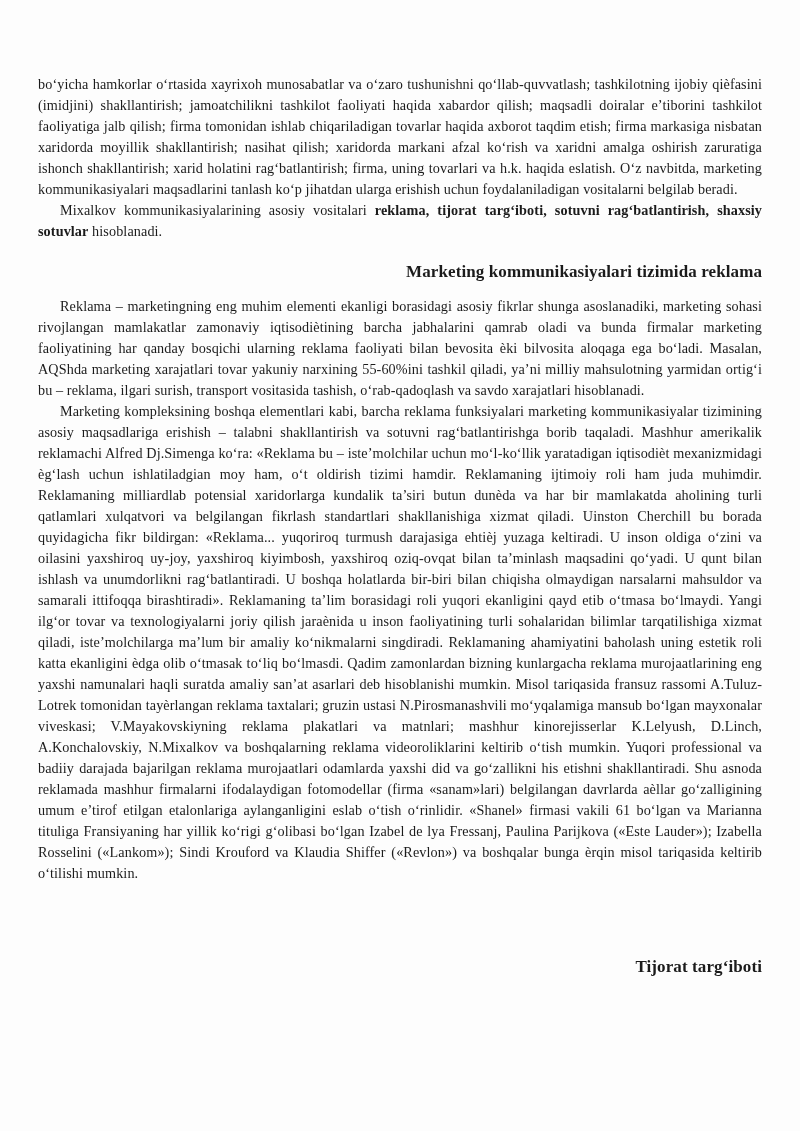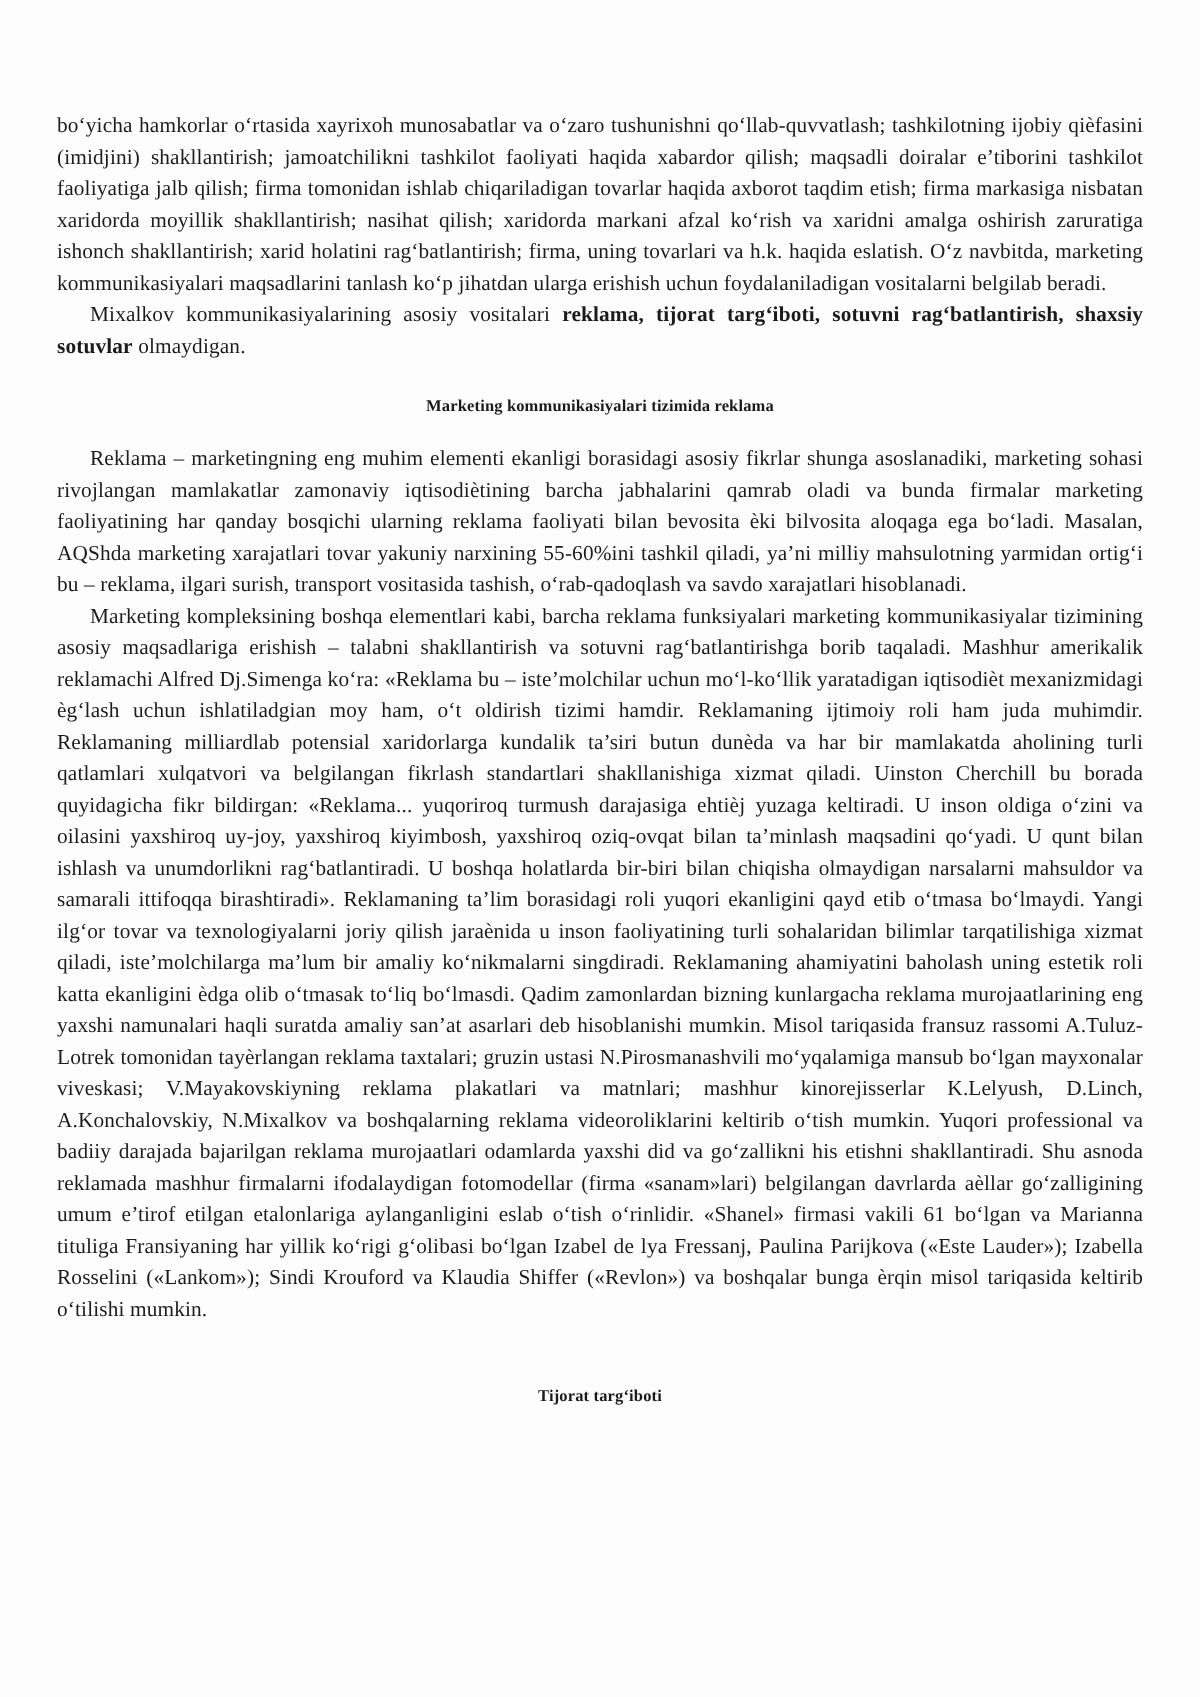--- a/index.html
+++ b/index.html
@@ -29,41 +29,41 @@
     text-align: justify;
     letter-spacing: 0.1px;
   }
   .para.indent {
     text-indent: 22px;
   }
   .bold-inline {
     font-weight: bold;
   }
   .heading {
-    font-size: 11px;
+    font-size: 17px;
     line-height: 21px;
     font-weight: bold;
-    text-align: center;
+    text-align: right;
     margin: 19px 0 14px 0;
     letter-spacing: 0.1px;
   }
   .heading.heading-tijorat {
-    margin-top: 37px;
+    margin-top: 72px;
     margin-bottom: 0;
   }
 </style>
 </head>
 <body>
 
 <div class="page">
   <div class="text-block">
 
     <p class="para">bo‘yicha hamkorlar o‘rtasida xayrixoh munosabatlar va o‘zaro tushunishni qo‘llab-quvvatlash;  tashkilotning ijobiy qièfasini (imidjini) shakllantirish;  jamoatchilikni tashkilot faoliyati haqida xabardor qilish;  maqsadli doiralar e’tiborini tashkilot faoliyatiga jalb qilish;  firma tomonidan ishlab chiqariladigan tovarlar haqida axborot taqdim etish;  firma markasiga nisbatan xaridorda moyillik shakllantirish;  nasihat qilish;  xaridorda markani afzal ko‘rish va xaridni amalga oshirish zaruratiga ishonch shakllantirish;  xarid holatini rag‘batlantirish;  firma, uning tovarlari va h.k. haqida eslatish. O‘z navbitda, marketing kommunikasiyalari maqsadlarini tanlash ko‘p jihatdan ularga erishish uchun foydalaniladigan vositalarni belgilab beradi.</p>
 
-    <p class="para indent"><span>Mixalkov kommunikasiyalarining asosiy vositalari </span><span class="bold-inline">reklama, tijorat targ‘iboti, sotuvni rag‘batlantirish, shaxsiy sotuvlar</span><span> olmaydigan.</span></p>
+    <p class="para indent"><span>Mixalkov kommunikasiyalarining asosiy vositalari </span><span class="bold-inline">reklama, tijorat targ‘iboti, sotuvni rag‘batlantirish, shaxsiy sotuvlar</span><span> hisoblanadi.</span></p>
 
     <h2 class="heading">Marketing kommunikasiyalari tizimida reklama</h2>
 
     <p class="para indent">Reklama – marketingning eng muhim elementi ekanligi borasidagi asosiy fikrlar shunga asoslanadiki, marketing sohasi rivojlangan mamlakatlar zamonaviy iqtisodiètining barcha jabhalarini qamrab oladi va bunda firmalar marketing faoliyatining har qanday bosqichi ularning reklama faoliyati bilan bevosita èki bilvosita aloqaga ega bo‘ladi. Masalan, AQShda marketing xarajatlari tovar yakuniy narxining 55-60%ini tashkil qiladi, ya’ni milliy mahsulotning yarmidan ortig‘i bu – reklama, ilgari surish, transport vositasida tashish, o‘rab-qadoqlash va savdo xarajatlari hisoblanadi.</p>
 
     <p class="para indent">Marketing kompleksining boshqa elementlari kabi, barcha reklama funksiyalari marketing kommunikasiyalar tizimining asosiy maqsadlariga erishish – talabni shakllantirish va sotuvni rag‘batlantirishga borib taqaladi. Mashhur amerikalik reklamachi Alfred Dj.Simenga ko‘ra: «Reklama bu – iste’molchilar uchun mo‘l-ko‘llik yaratadigan iqtisodièt mexanizmidagi èg‘lash uchun ishlatiladgian moy ham, o‘t oldirish tizimi hamdir. Reklamaning ijtimoiy roli ham juda muhimdir. Reklamaning milliardlab potensial xaridorlarga kundalik ta’siri butun dunèda va har bir mamlakatda aholining turli qatlamlari xulqatvori va belgilangan fikrlash standartlari shakllanishiga xizmat qiladi. Uinston Cherchill bu borada quyidagicha fikr bildirgan: «Reklama... yuqoriroq turmush darajasiga ehtièj yuzaga keltiradi. U inson oldiga o‘zini va oilasini yaxshiroq uy-joy, yaxshiroq kiyimbosh, yaxshiroq oziq-ovqat bilan ta’minlash maqsadini qo‘yadi. U qunt bilan ishlash va unumdorlikni rag‘batlantiradi. U boshqa holatlarda bir-biri bilan chiqisha olmaydigan narsalarni mahsuldor va samarali ittifoqqa birashtiradi». Reklamaning ta’lim borasidagi roli yuqori ekanligini qayd etib o‘tmasa bo‘lmaydi. Yangi ilg‘or tovar va texnologiyalarni joriy qilish jaraènida u inson faoliyatining turli sohalaridan bilimlar tarqatilishiga xizmat qiladi, iste’molchilarga ma’lum bir amaliy ko‘nikmalarni singdiradi. Reklamaning ahamiyatini baholash uning estetik roli katta ekanligini èdga olib o‘tmasak to‘liq bo‘lmasdi. Qadim zamonlardan bizning kunlargacha reklama murojaatlarining eng yaxshi namunalari haqli suratda amaliy san’at asarlari deb hisoblanishi mumkin. Misol tariqasida fransuz rassomi A.Tuluz-Lotrek tomonidan tayèrlangan reklama taxtalari; gruzin ustasi N.Pirosmanashvili mo‘yqalamiga mansub bo‘lgan mayxonalar viveskasi; V.Mayakovskiyning reklama plakatlari va matnlari; mashhur kinorejisserlar K.Lelyush, D.Linch, A.Konchalovskiy, N.Mixalkov va boshqalarning reklama videoroliklarini keltirib o‘tish mumkin. Yuqori professional va badiiy darajada bajarilgan reklama murojaatlari odamlarda yaxshi did va go‘zallikni his etishni shakllantiradi. Shu asnoda reklamada mashhur firmalarni ifodalaydigan fotomodellar (firma «sanam»lari) belgilangan davrlarda aèllar go‘zalligining umum e’tirof etilgan etalonlariga aylanganligini eslab o‘tish o‘rinlidir. «Shanel» firmasi vakili 61 bo‘lgan va Marianna tituliga Fransiyaning har yillik ko‘rigi g‘olibasi bo‘lgan Izabel de lya Fressanj, Paulina Parijkova («Este Lauder»); Izabella Rosselini («Lankom»); Sindi Krouford va Klaudia Shiffer («Revlon») va boshqalar bunga èrqin misol tariqasida keltirib o‘tilishi mumkin.</p>
 
     <h2 class="heading heading-tijorat">Tijorat targ‘iboti</h2>
 
   </div>

